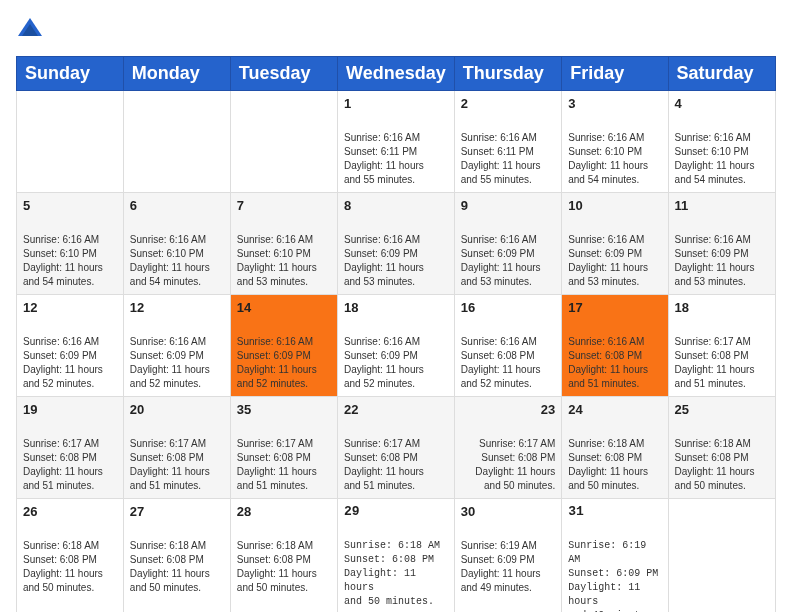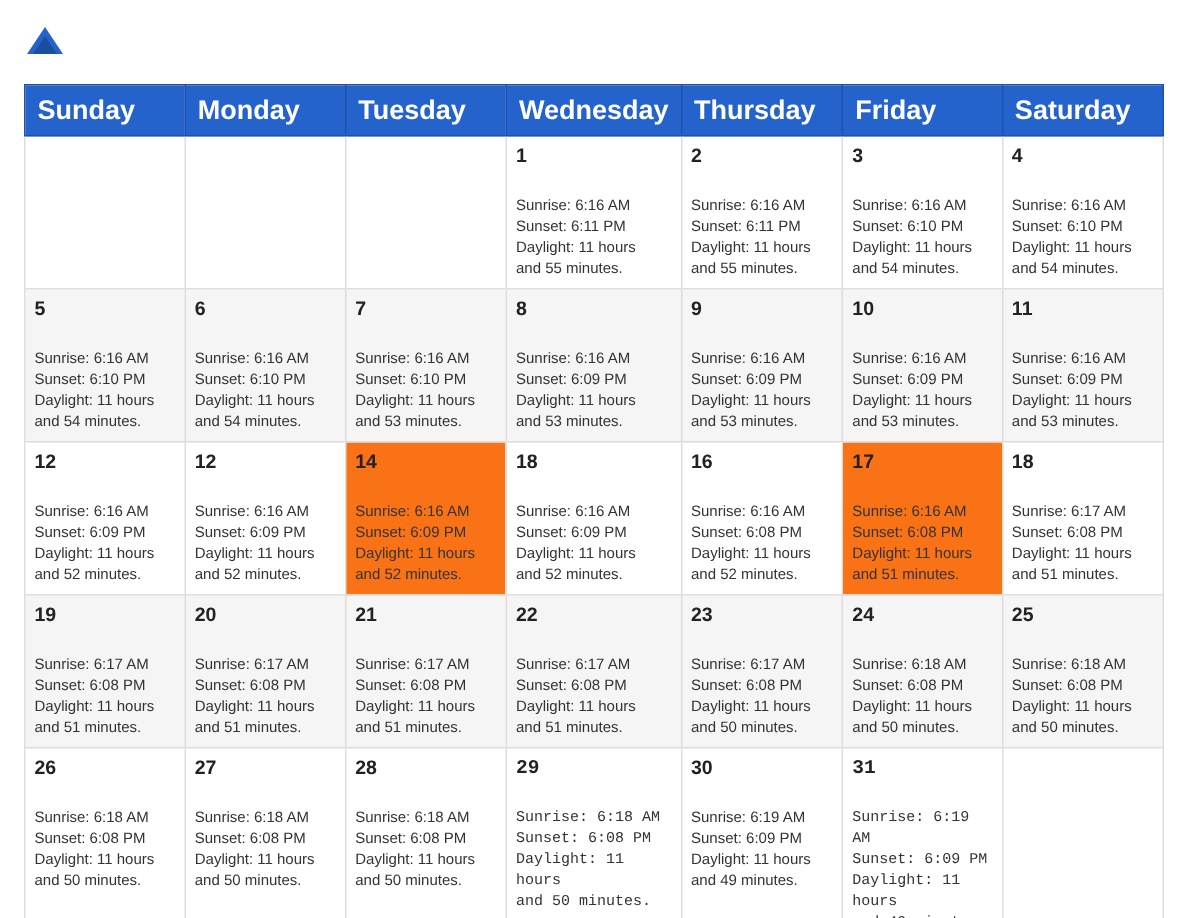--- a/index.html
+++ b/index.html
@@ -276,34 +276,34 @@
 and 51 minutes.</div>
         </td>
         <td style="background: rgb(245, 245, 245);">
           <span class="day-num">20</span>
           <div class="day-info" style="white-space: pre-line;">Sunrise: 6:17 AM
 Sunset: 6:08 PM
 Daylight: 11 hours
 and 51 minutes.</div>
         </td>
         <td style="background: rgb(245, 245, 245);">
-          <span class="day-num">21</span>
+          <span class="day-num">35</span>
           <div class="day-info" style="white-space: pre-line;">Sunrise: 6:17 AM
 Sunset: 6:08 PM
 Daylight: 11 hours
 and 51 minutes.</div>
         </td>
         <td style="background: rgb(245, 245, 245);">
           <span class="day-num">22</span>
           <div class="day-info" style="white-space: pre-line;">Sunrise: 6:17 AM
 Sunset: 6:08 PM
 Daylight: 11 hours
 and 51 minutes.</div>
         </td>
-        <td style="background: rgb(245, 245, 245);">
+        <td style="background: rgb(245, 245, 245); text-align: right;">
           <span class="day-num">23</span>
           <div class="day-info" style="white-space: pre-line;">Sunrise: 6:17 AM
 Sunset: 6:08 PM
 Daylight: 11 hours
 and 50 minutes.</div>
         </td>
         <td style="background: rgb(245, 245, 245);">
           <span class="day-num">24</span>
           <div class="day-info" style="white-space: pre-line;">Sunrise: 6:18 AM
 Sunset: 6:08 PM

